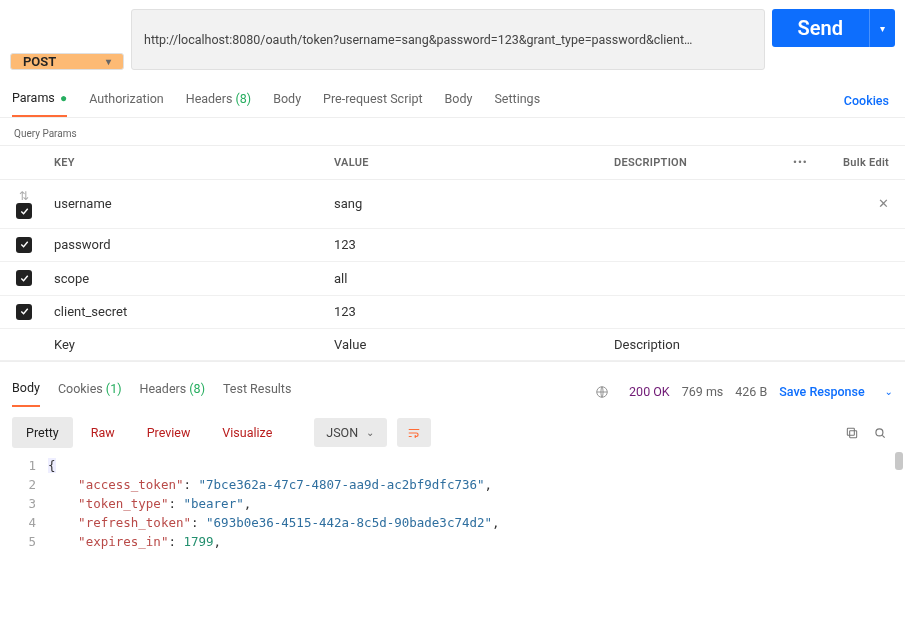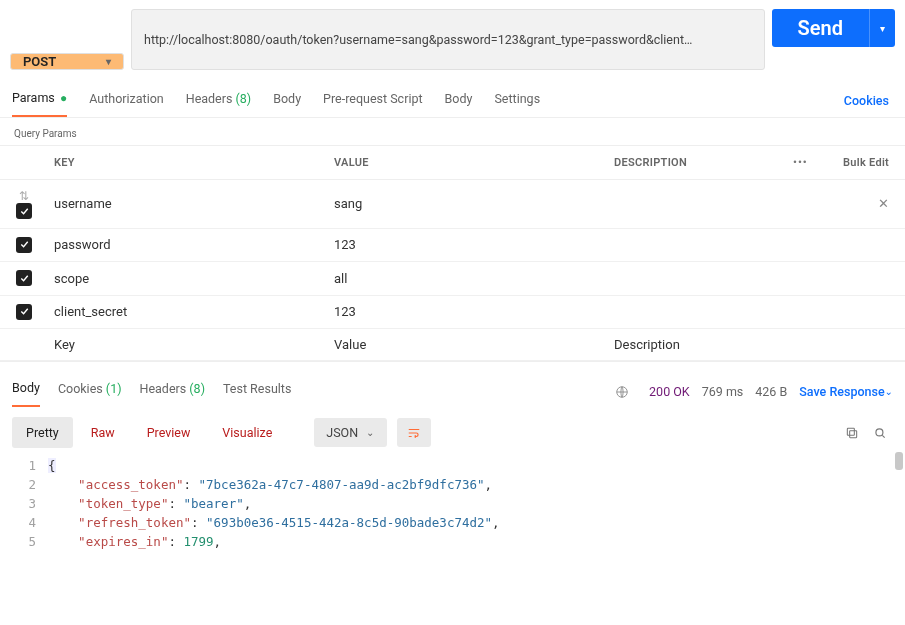--- a/index.html
+++ b/index.html
@@ -118,21 +118,21 @@
   .row-actions { text-align:right; padding-right:16px !important; color:#888;}
   .resp-tabs {
     display:flex; align-items:center; gap:18px;
     padding: 14px 12px 0; border-top:1px solid #eee;
   }
   .resp-tab { color:#666; padding:4px 0 10px; }
   .resp-tab.active { color:#222; }
   .resp-tab.active::after { content:""; display:block; height:2px; background:#ff6c37; position:relative; top:10px;}
   .status-area { margin-left:auto; display:flex; align-items:center; gap:12px; color:#666;}
   .status-ok { color:#701a75;margin-left:8px; }
-  .save-resp { color:#0d6efd; font-weight:500; display:flex; align-items:center; gap:0; }
+  .save-resp { color:#0d6efd; font-weight:500; display:flex; align-items:center; gap:20px; }
   .body-toolbar {
     display:flex; align-items:center; gap:4px;
     padding: 10px 12px 0;
   }
   .bt-btn {
     color:#b91c1c; padding: 8px 14px; border-radius:3px;
   }
   .bt-btn.active { background:#eaeaea; color:#222; }
   .json-drop {
     background:#eaeaea; padding:7px 12px; border-radius:3px; color:#444;

